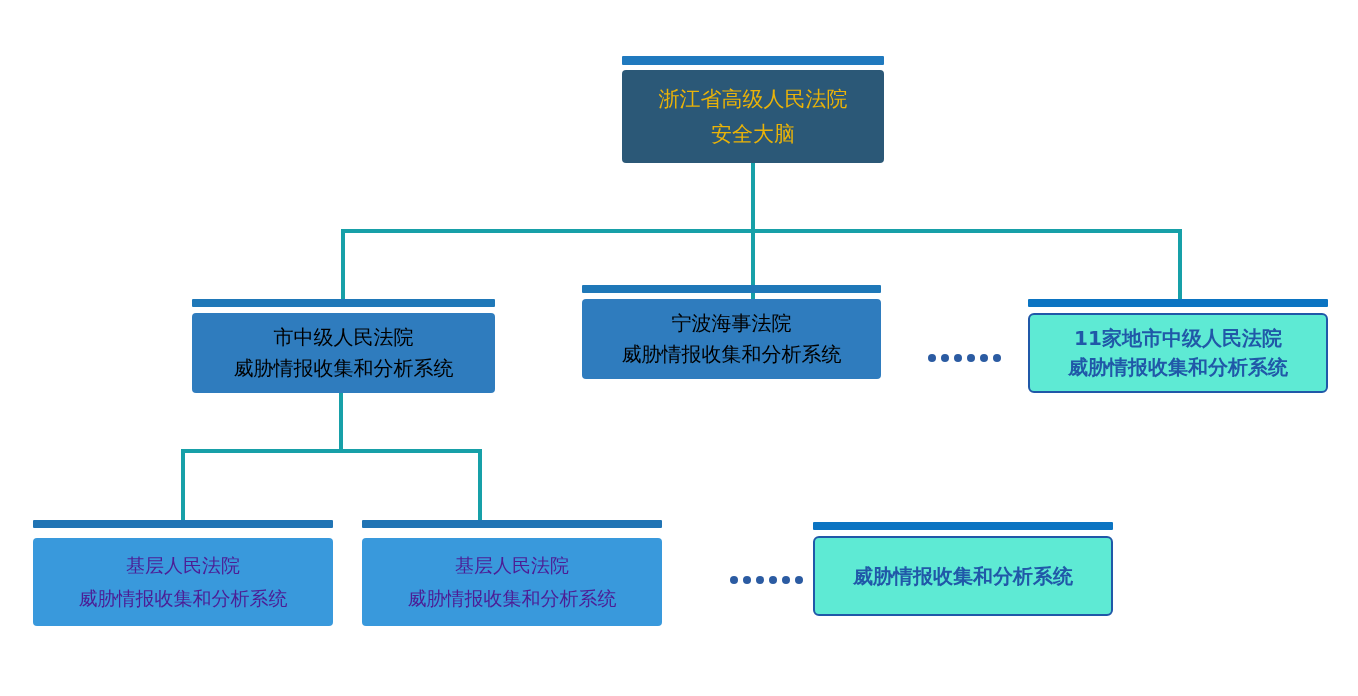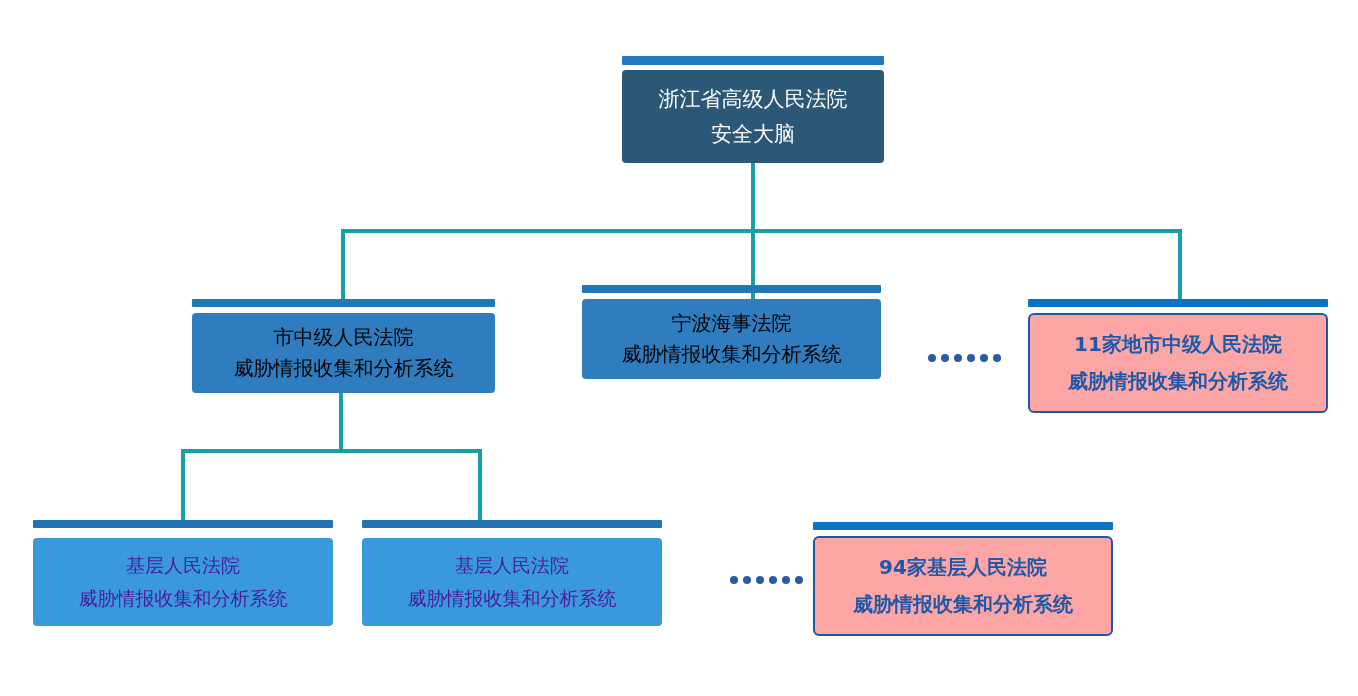--- a/index.html
+++ b/index.html
@@ -15,31 +15,31 @@
   .node{position:absolute;display:flex;flex-direction:column;}
   .node .bar{width:100%;border-radius:1px;}
   .node .box{
     width:100%;box-sizing:border-box;border-radius:4px;
     display:flex;flex-direction:column;justify-content:space-evenly;align-items:center;
     padding:6px 4px;
   }
   .node .box span{display:block;line-height:1.25;white-space:nowrap;}
   
   .node.root .bar{height:9px;margin-bottom:5px;background:#2079BE;}
-  .node.root .box{height:93px;background:#2B5877;color:#ffffff;font-size:21px;}
+  .node.root .box{height:93px;background:#2B5877;color:#eab308;font-size:21px;}
   
   .node.branch .bar{height:8px;margin-bottom:6px;background:#1F78B8;}
   .node.branch .box{height:80px;background:#2F7CBE;color:#000000;font-size:20px;}
   
   .node.leaf .bar{height:8px;margin-bottom:10px;background:#2174B4;}
   .node.leaf .box{height:88px;background:#3999DC;color:#4c1d95;font-size:19px;}
   
   .node.outline .bar{height:8px;margin-bottom:6px;background:#0B74C2;}
   .node.outline .box{
-    height:100px;background:#fca5a5;border:2px solid #2058A8;border-radius:6px;
+    height:80px;background:#5eead4;border:2px solid #2058A8;border-radius:6px;
     color:#2058A8;font-size:20px;font-weight:700;
   }
   
   .dots{position:absolute;display:flex;gap:5px;align-items:center;}
   .dots i{width:8px;height:8px;border-radius:50%;background:#2B5BA2;display:block;}
 </style>
 </head>
 <body>
 
 <div class="stage">
@@ -117,18 +117,17 @@
       <i></i>
       <i></i>
       <i></i>
       <i></i>
       <i></i>
   </div>
 
   <div class="node outline" style="left:813px;top:522px;width:300px;">
     <div class="bar"></div>
     <div class="box">
-      <span>94家基层人民法院</span>
       <span>威胁情报收集和分析系统</span>
     </div>
   </div>
 
 </div>
 
 </body></html>

